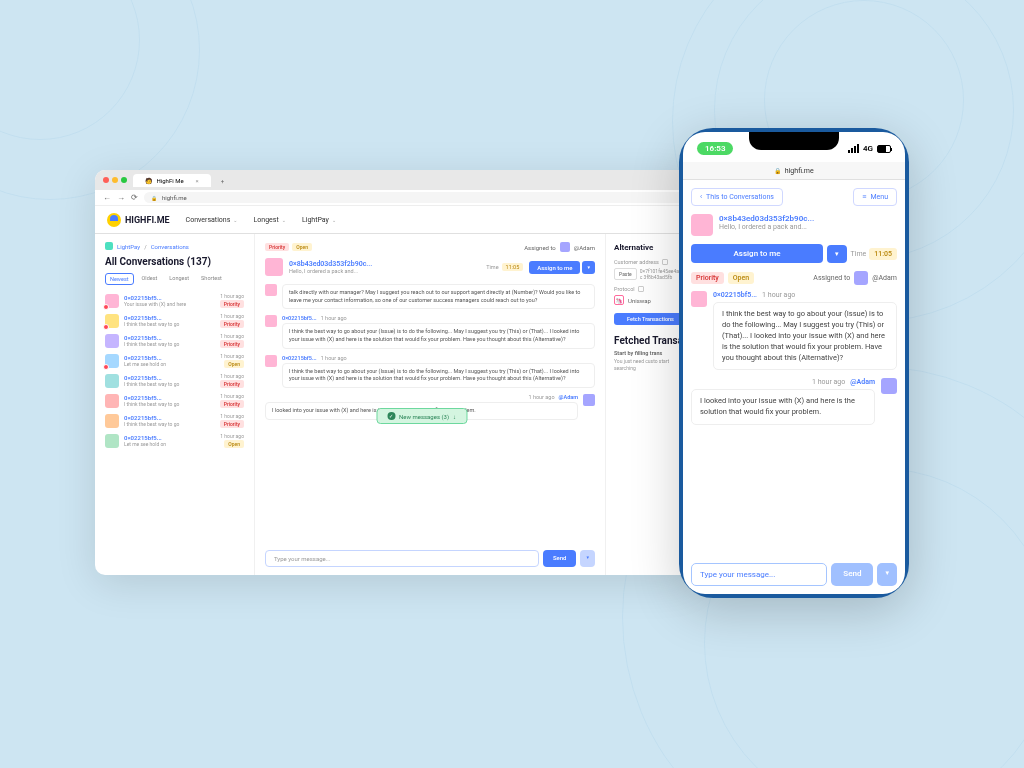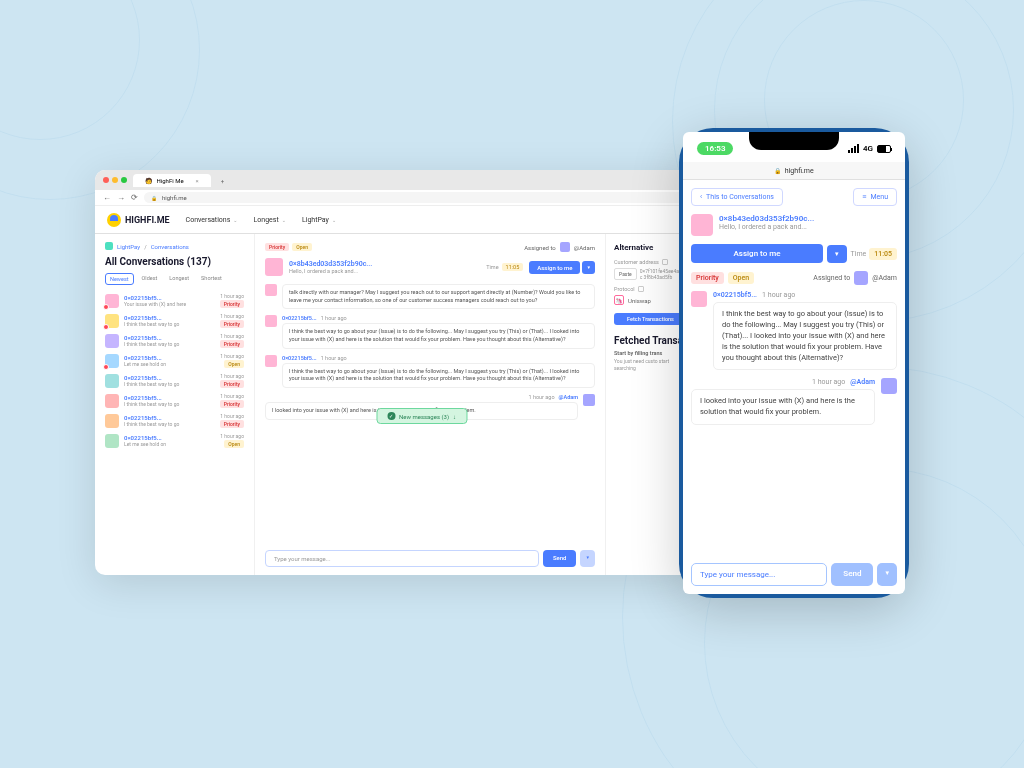--- a/index.html
+++ b/index.html
@@ -91,21 +91,21 @@
 .rp-paste{font-size:5px;border:1px solid #ddd;padding:2px 4px;border-radius:2px;color:#666}
 .rp-addr{font-size:5px;color:#999;flex:1;word-break:break-all;line-height:1.2}
 .rp-proto{display:flex;align-items:center;gap:4px;margin-bottom:8px}
 .rp-proto-ic{width:10px;height:10px;border:1px solid #ff6b9d;border-radius:2px;display:flex;align-items:center;justify-content:center;color:#ff6b9d;font-size:6px}
 .rp-proto-name{font-size:6px;color:#666}
 .fetchbtn{background:#4a7cff;color:#fff;padding:3px 6px;border-radius:3px;font-size:5.5px;font-weight:500;text-align:center}
 .rp-h2{font-size:10px;font-weight:700;color:#1a1a2e;margin:10px 0 4px}
 .rp-sub{font-size:5.5px;color:#666;font-weight:600;margin-bottom:2px}
 .rp-text{font-size:5px;color:#999;line-height:1.3}
 .phone{position:absolute;right:115px;top:128px;width:230px;height:470px;background:#1a5a9e;border-radius:34px;padding:4px;box-shadow:0 12px 50px rgba(0,0,0,0.2)}
-.phone-in{width:100%;height:100%;background:#fff;border-radius:6px;overflow:hidden;position:relative;font-size:8px}
+.phone-in{width:100%;height:100%;background:#fff;border-radius:22px;overflow:hidden;position:relative;font-size:8px}
 .notch{position:absolute;top:0;left:50%;transform:translateX(-50%);width:90px;height:18px;background:#000;border-radius:0 0 12px 12px;z-index:10}
 .statusbar{height:30px;display:flex;justify-content:space-between;align-items:center;padding:0 14px;font-size:8px;font-weight:600}
 .sb-time{background:#4cd964;color:#fff;padding:2px 8px;border-radius:8px;font-size:8px;margin-top:2px}
 .sb-right{display:flex;align-items:flex-end;gap:4px;margin-top:2px}
 .sb-sig{display:flex;gap:1px;align-items:flex-end}
 .sb-bar{width:2px;background:#000}
 .sb-b1{height:3px}.sb-b2{height:5px}.sb-b3{height:7px}.sb-b4{height:9px}
 .sb-batt{width:14px;height:8px;border:1px solid #000;border-radius:2px;position:relative}
 .sb-batt::after{content:'';position:absolute;right:-2px;top:2px;width:1px;height:3px;background:#000}
 .sb-batt-fill{width:70%;height:100%;background:#000}

